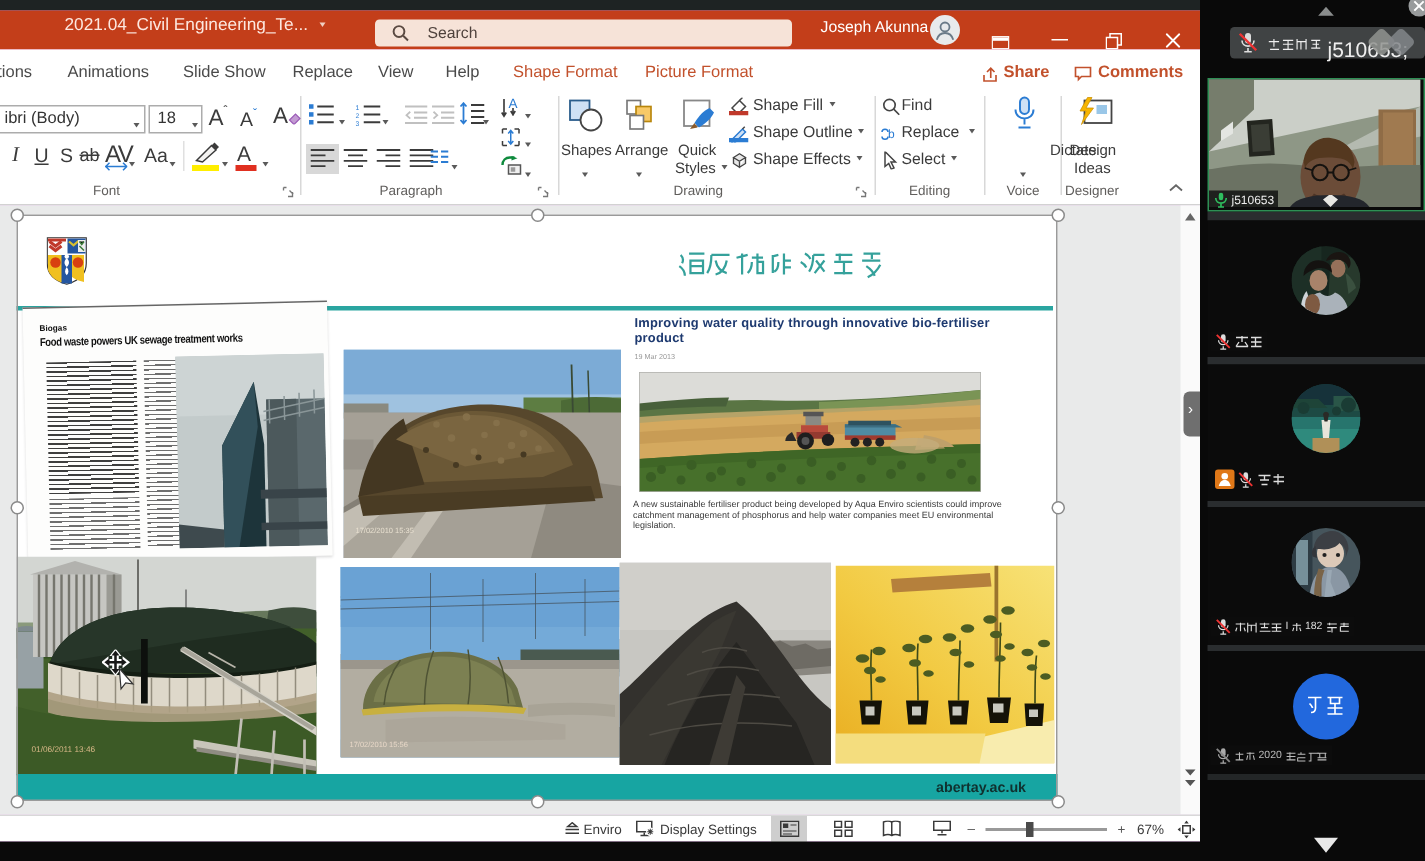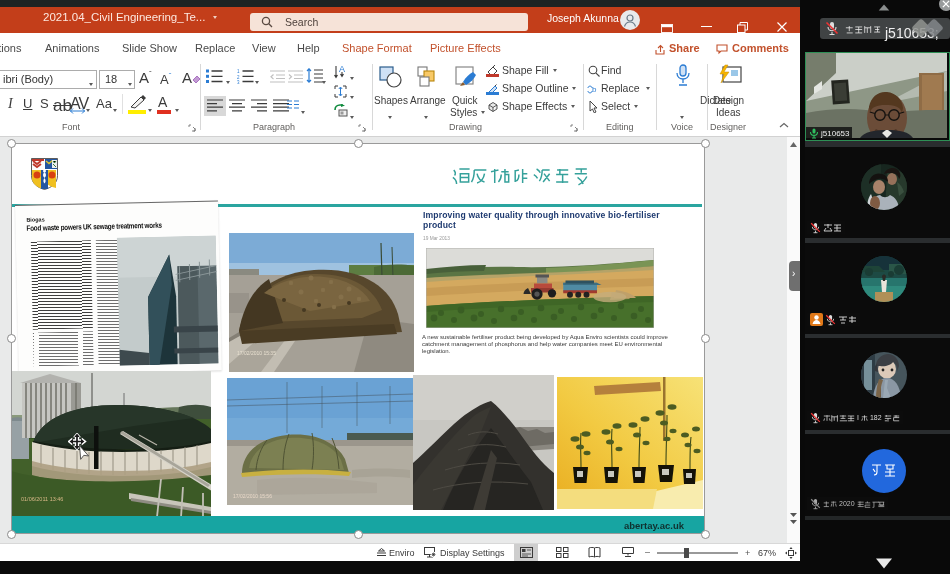--- a/index.html
+++ b/index.html
@@ -53,21 +53,21 @@
         </svg>
   </div>
   <div id="tabs">
     <div class="abs" style="left:-32px;top:9px">Transitions</div>
     <div class="abs" style="left:45px;top:9px">Animations</div>
     <div class="abs" style="left:122px;top:9px">Slide Show</div>
     <div class="abs" style="left:195px;top:9px">Replace</div>
     <div class="abs" style="left:252px;top:9px">View</div>
     <div class="abs" style="left:297px;top:9px">Help</div>
     <div class="abs" style="left:342px;top:9px;color:#c2512c">Shape Format</div>
-    <div class="abs" style="left:430px;top:9px;color:#c2512c">Picture Effects</div>
+    <div class="abs" style="left:430px;top:9px;color:#c2512c">Picture Format</div>
     <svg class="abs" style="left:655px;top:11px" width="11" height="11" viewBox="0 0 11 11">
           <path d="M1 6v4h8V6M3 4l2.5-2.5L8 4M5.5 1.5V8" fill="none" stroke="#c2512c" stroke-width="1.1"></path>
         </svg>
     <div class="abs" style="left:669px;top:9px;color:#c2512c;font-weight:bold">Share</div>
     <svg class="abs" style="left:716px;top:11px" width="12" height="11" viewBox="0 0 12 11">
           <path d="M1 1h10v6H5L3 9V7H1z" fill="none" stroke="#c2512c" stroke-width="1.1"></path>
         </svg>
     <div class="abs" style="left:732px;top:9px;color:#c2512c;font-weight:bold">Comments</div>
   </div>
   <div id="ribbon">
@@ -81,21 +81,21 @@
     <div class="abs" style="left:99px;top:10px;width:36px;height:19px;border:1px solid #acacac;font-size:11px;color:#333;padding:2px 0 0 5px">18<span class="abs" style="right:2px;top:7px"><i class="car"></i></span></div>
     <div class="abs" style="left:139px;top:9px;font-size:15px;color:#3b3b3b">A<span style="font-size:8px;vertical-align:7px">ˆ</span></div>
     <div class="abs" style="left:160px;top:11px;font-size:13px;color:#3b3b3b">A<span style="font-size:8px;vertical-align:6px;color:#2b7cd3">ˇ</span></div>
     <div class="abs" style="left:182px;top:9px;font-size:15px;color:#3b3b3b">A</div>
         <svg class="abs" style="left:192px;top:14px" width="9" height="9" viewBox="0 0 9 9">
           <path d="M1 6l4-4l3 3l-4 4z" fill="#c39bd3" stroke="#9b5bb7" stroke-width="0.8"></path>
         </svg>
     <div class="abs" style="left:8px;top:36px;font-size:14px;font-style:italic;font-family:'Liberation Serif',serif;color:#3b3b3b">I</div>
     <div class="abs" style="left:23px;top:36px;font-size:13px;text-decoration:underline;color:#3b3b3b">U</div>
     <div class="abs" style="left:40px;top:36px;font-size:13px;color:#3b3b3b">S</div>
-    <div class="abs" style="left:53px;top:36px;font-size:17px;text-decoration:line-through;color:#3b3b3b">ab</div>
+    <div class="abs" style="left:53px;top:36px;font-size:12px;text-decoration:line-through;color:#3b3b3b">ab</div>
     <div class="abs" style="left:70px;top:35px;font-size:16px;color:#3b3b3b;letter-spacing:-1px">AV</div>
     <svg class="abs" style="left:70px;top:48px" width="15" height="6" viewBox="0 0 15 6">
           <path d="M0 3h15M3 0.5L0.5 3L3 5.5M12 0.5L14.5 3L12 5.5" fill="none" stroke="#2b7cd3" stroke-width="1"></path>
         </svg>
     <div class="abs" style="left:86px;top:40px"><i class="car" style="margin-left:0"></i></div>
     <div class="abs" style="left:96px;top:36px;font-size:13px;color:#3b3b3b">Aa</div>
     <div class="abs" style="left:113px;top:40px"><i class="car" style="margin-left:0"></i></div>
     <div class="abs" style="left:122px;top:34px;width:1px;height:20px;background:#e0e0e0"></div>
     <svg class="abs" style="left:128px;top:34px" width="18" height="15" viewBox="0 0 18 15">
           <path d="M3 13L13 3l3 3L7 14z" fill="#f3f2f1" stroke="#3b3b3b"></path>

